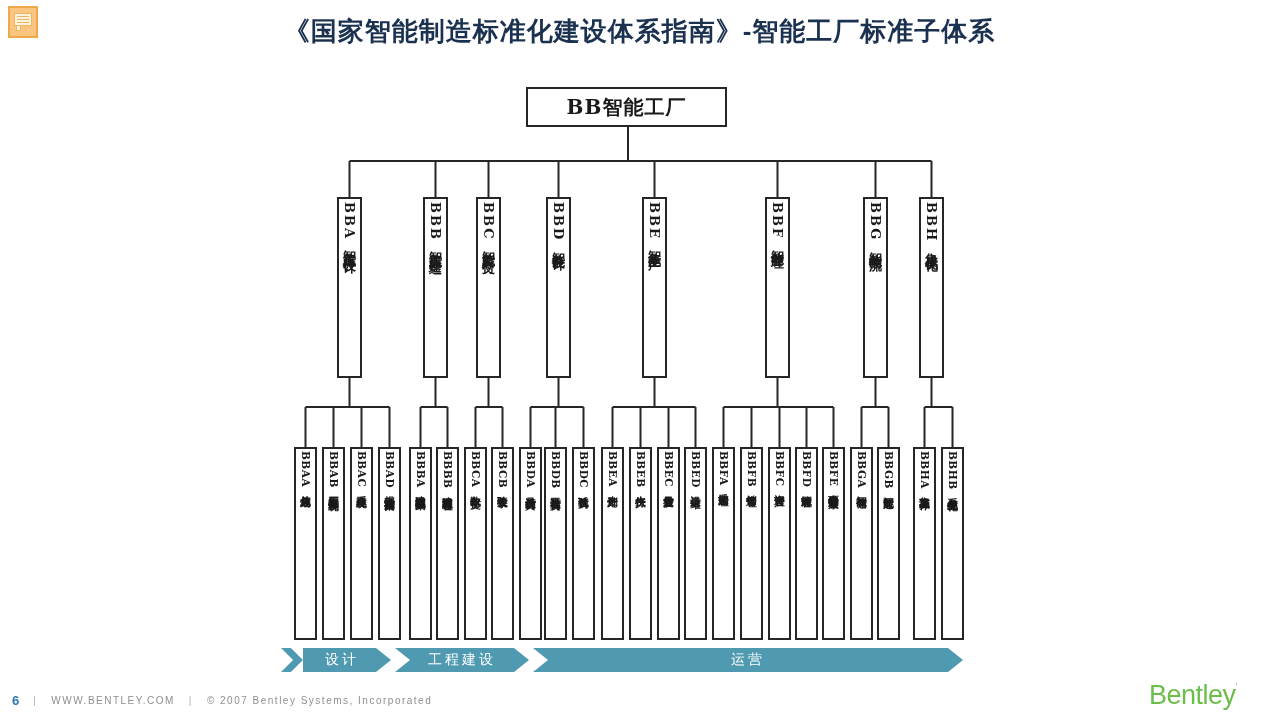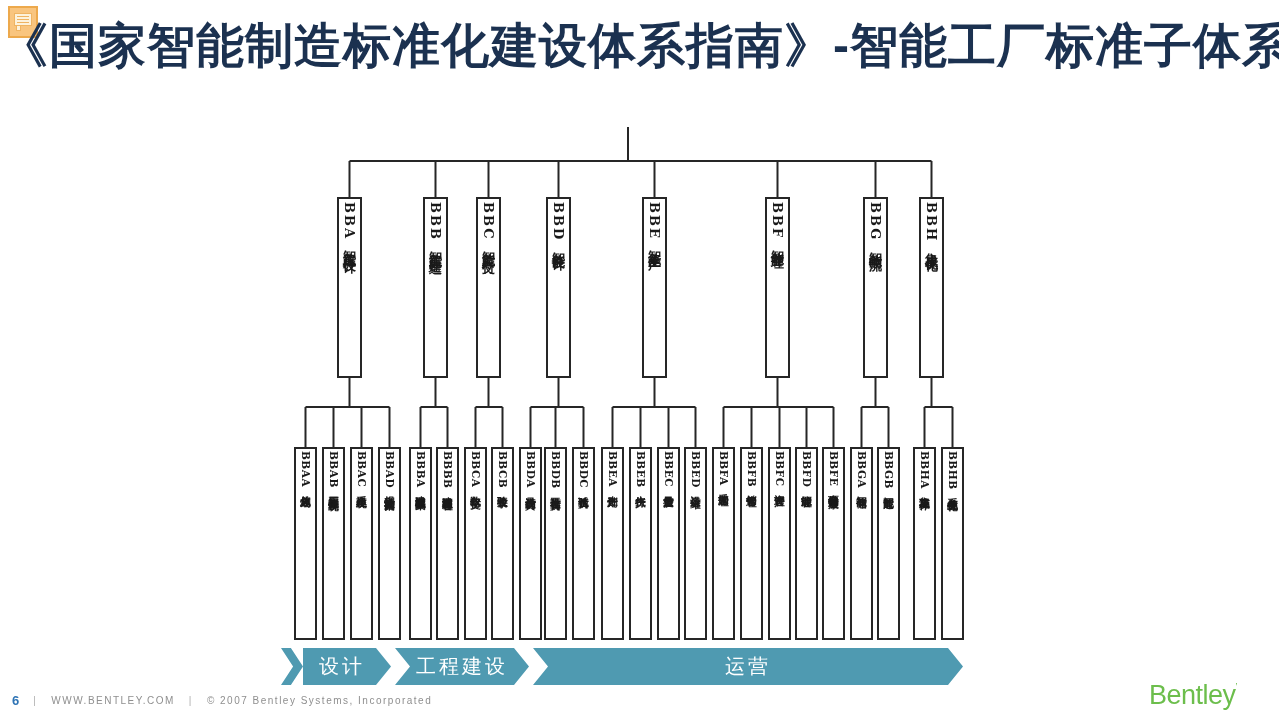--- a/index.html
+++ b/index.html
@@ -4,21 +4,21 @@
 <style>
   * { margin:0; padding:0; box-sizing:border-box; }
   html,body { background:#fff; }
   #slide {
     position:relative; width:1279px; height:720px; background:#ffffff;
     overflow:hidden; font-family:"Liberation Sans", sans-serif;
   }
   
   #title {
     position:absolute; top:14px; left:0; width:1279px; text-align:center;
-    font-size:48px; font-weight:bold; color:#1b3150; letter-spacing:1px;
+    font-size:26px; font-weight:bold; color:#1b3150; letter-spacing:1px;
     font-family:"Liberation Sans", sans-serif; white-space:nowrap;
   }
   
   #comment-icon {
     position:absolute; left:8px; top:6px; width:30px; height:32px;
     background:#f9c57f; border:2px solid #eda94c;
   }
   #comment-icon .bubble {
     position:absolute; left:4px; top:5px; width:18px; height:13px;
     background:#fdf2dc; border:1px solid #efb463;
@@ -48,23 +48,23 @@
     top:447px; height:193px; width:23px;
     writing-mode:vertical-rl; text-orientation:mixed;
     font-size:10.5px; font-weight:bold; color:#1a1a1a; letter-spacing:0.5px;
     line-height:19px; padding-top:2px; overflow:hidden;
     font-family:"DejaVu Serif", serif;
   }
   
   #connectors { position:absolute; left:0; top:0; width:1279px; height:720px; }
   
   .chev {
-    position:absolute; top:648px; height:37px; background:#4f9ab1;
+    position:absolute; top:648px; height:24px; background:#4f9ab1;
     display:flex; align-items:center; justify-content:center;
-    color:#fff; font-size:20px; letter-spacing:3px;
+    color:#fff; font-size:14px; letter-spacing:3px;
     font-family:"DejaVu Serif", serif;
   }
   #chev-lead { left:281px; width:22px;
     clip-path:polygon(0 0, 45% 0, 100% 50%, 45% 100%, 0 100%, 55% 50%); }
   #chev-design { left:303px; width:88px; padding-right:10px;
     clip-path:polygon(0 0, calc(100% - 15px) 0, 100% 50%, calc(100% - 15px) 100%, 0 100%); }
   #chev-construction { left:395px; width:134px; padding-left:8px; padding-right:8px;
     clip-path:polygon(0 0, calc(100% - 15px) 0, 100% 50%, calc(100% - 15px) 100%, 0 100%, 15px 50%); }
   #chev-operation { left:533px; width:430px;
     clip-path:polygon(0 0, calc(100% - 15px) 0, 100% 50%, calc(100% - 15px) 100%, 0 100%, 15px 50%); }
@@ -107,20 +107,21 @@
       M349.5 378 V407 M305.5 407 H389.5 M305.5 407 V447 M333.5 407 V447 M361.5 407 V447 M389.5 407 V447
       M435.5 378 V407 M420.5 407 H447.5 M420.5 407 V447 M447.5 407 V447
       M488.5 378 V407 M475.5 407 H502.5 M475.5 407 V447 M502.5 407 V447
       M558.5 378 V407 M530.5 407 H583.5 M530.5 407 V447 M555.5 407 V447 M583.5 407 V447
       M654.5 378 V407 M612.5 407 H695.5 M612.5 407 V447 M640.5 407 V447 M668.5 407 V447 M695.5 407 V447
       M777.5 378 V407 M723.5 407 H833.5 M723.5 407 V447 M751.5 407 V447 M779.5 407 V447 M806.5 407 V447 M833.5 407 V447
       M875.5 378 V407 M861.5 407 H888.5 M861.5 407 V447 M888.5 407 V447
       M931.5 378 V407 M924.5 407 H952.5 M924.5 407 V447 M952.5 407 V447"></path>
   </svg>
 
+  <div id="root-box" class="box">BB智能工厂</div>
 
   <div class="box n2" style="left:337px">BBA智能工厂设计</div>
   <div class="box n2" style="left:423px">BBB智能工厂建造</div>
   <div class="box n2" style="left:476px">BBC智能工厂交付</div>
   <div class="box n2" style="left:546px">BBD智能设计</div>
   <div class="box n2" style="left:642px">BBE智能生产</div>
   <div class="box n2" style="left:765px">BBF智能管理</div>
   <div class="box n2" style="left:863px">BBG智能物流</div>
   <div class="box n2" style="left:919px">BBH集成优化</div>
 

